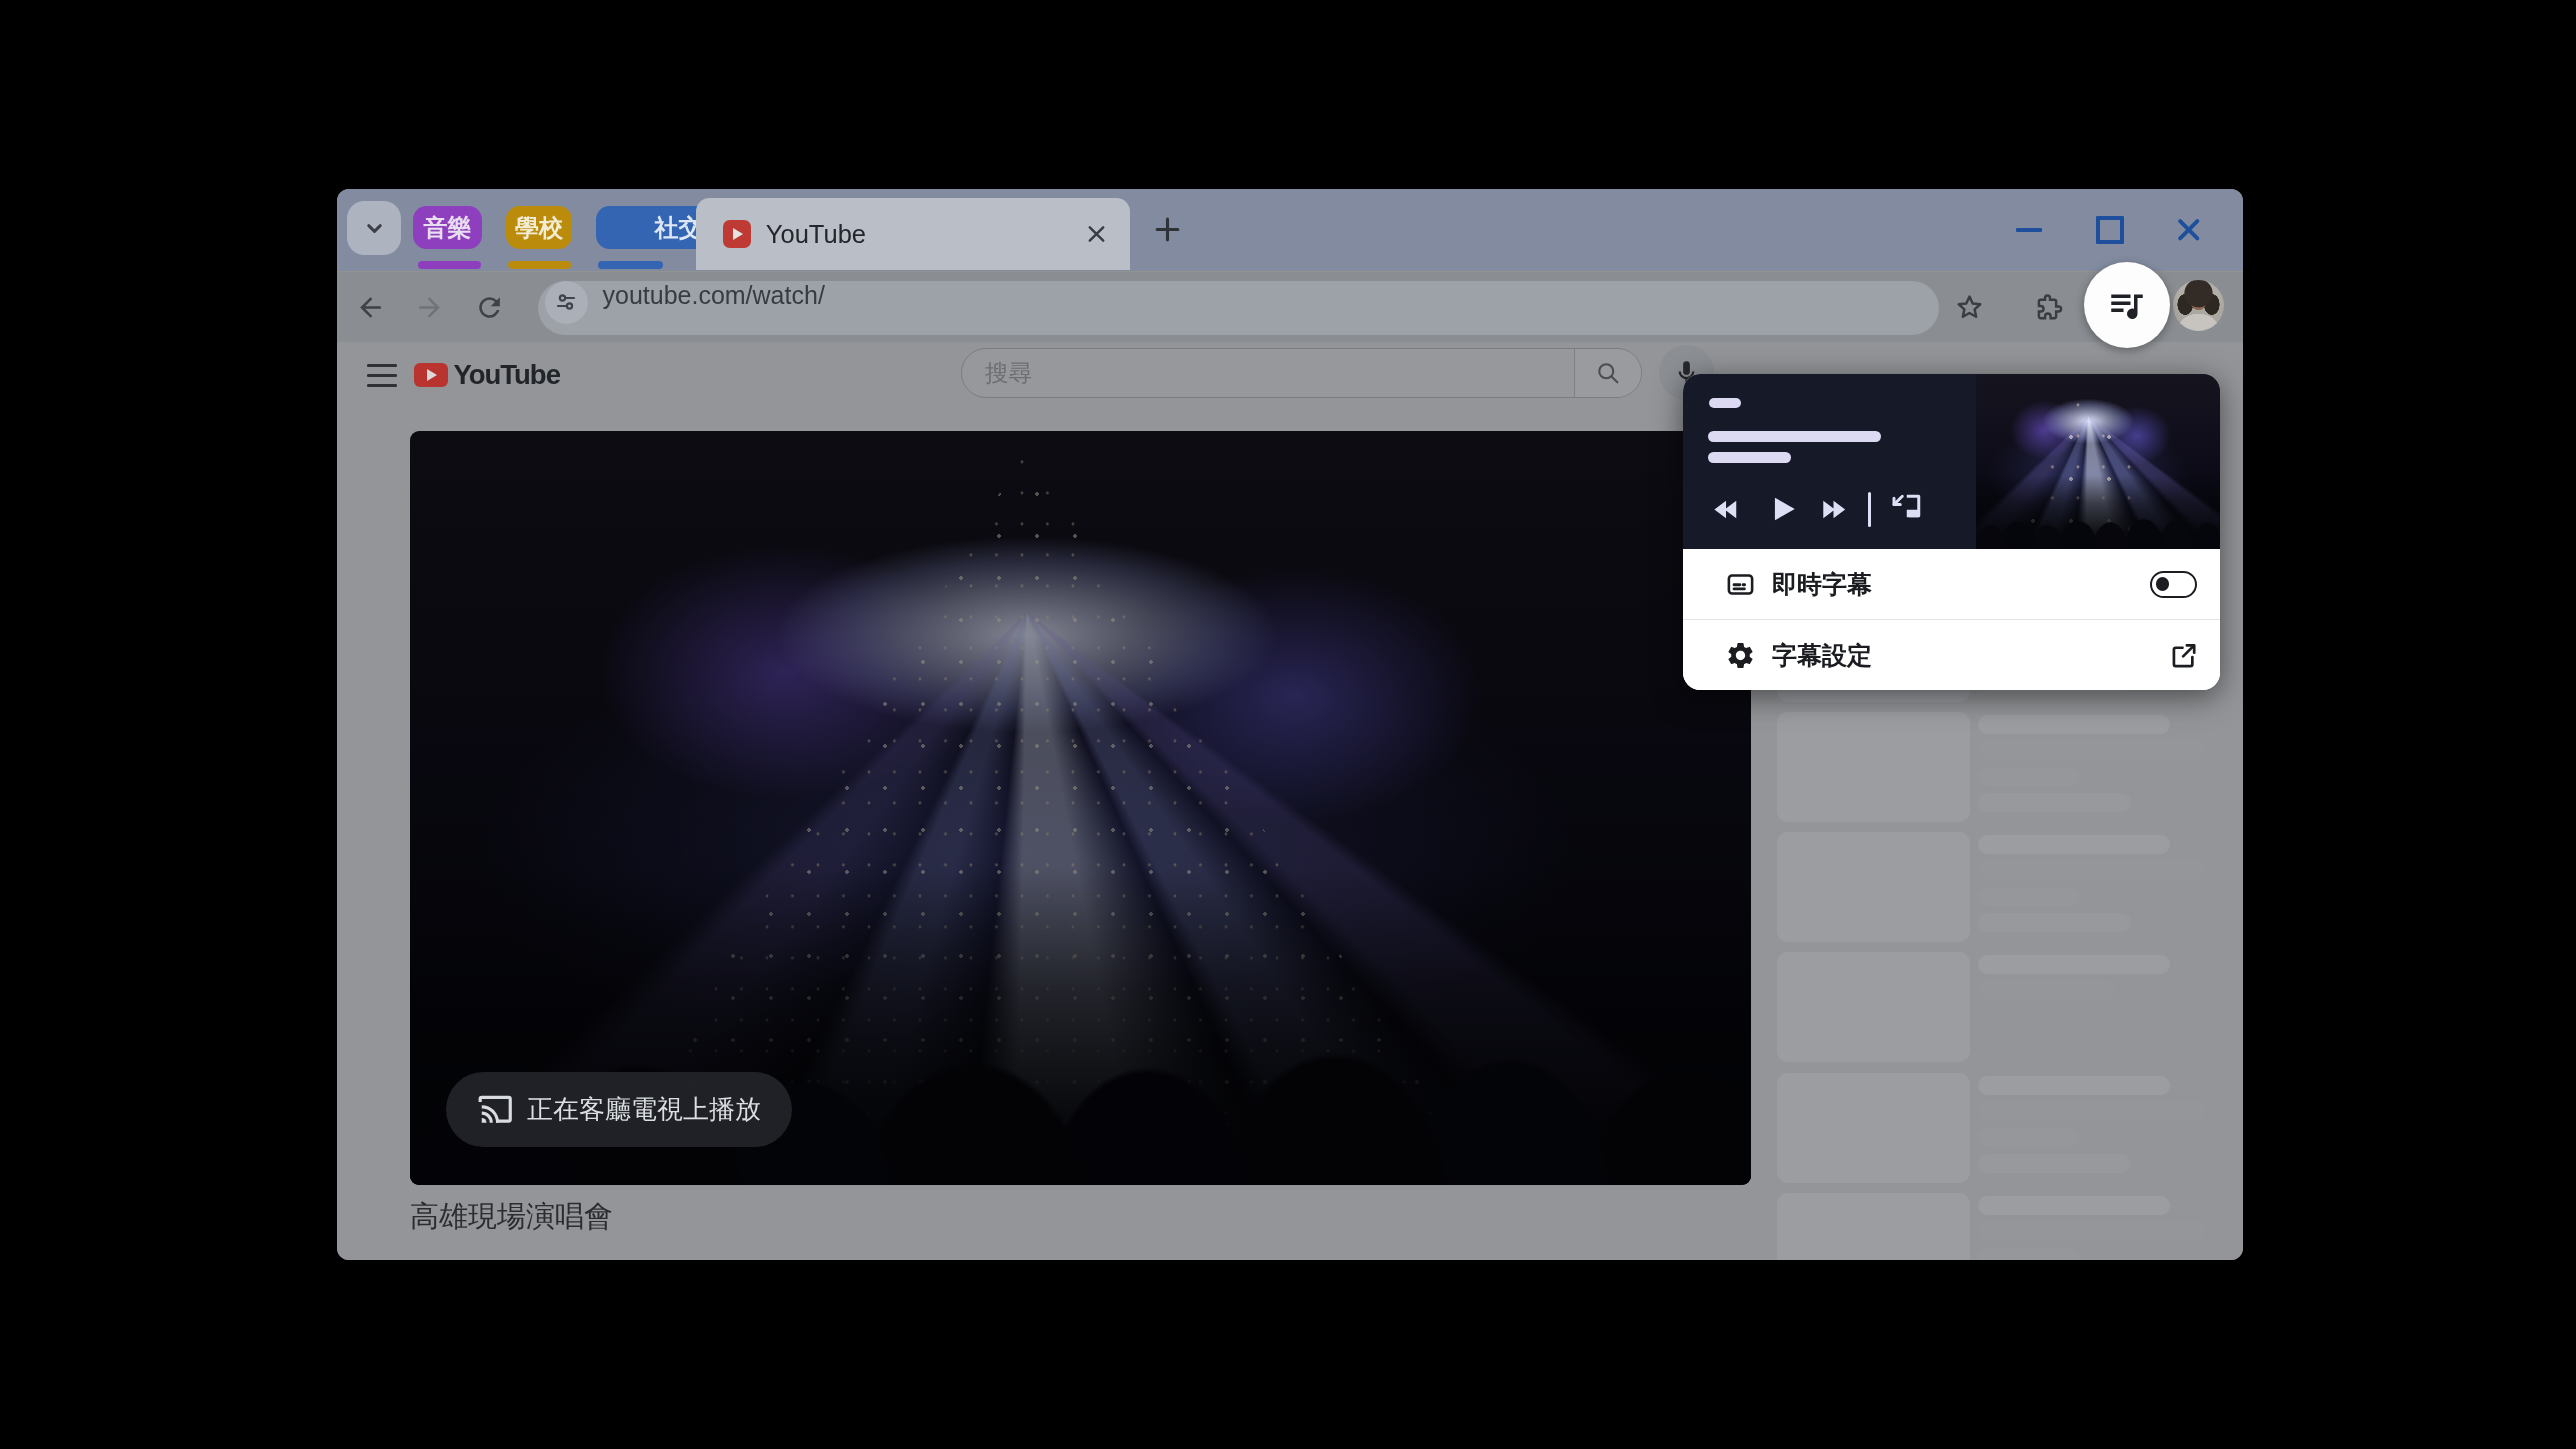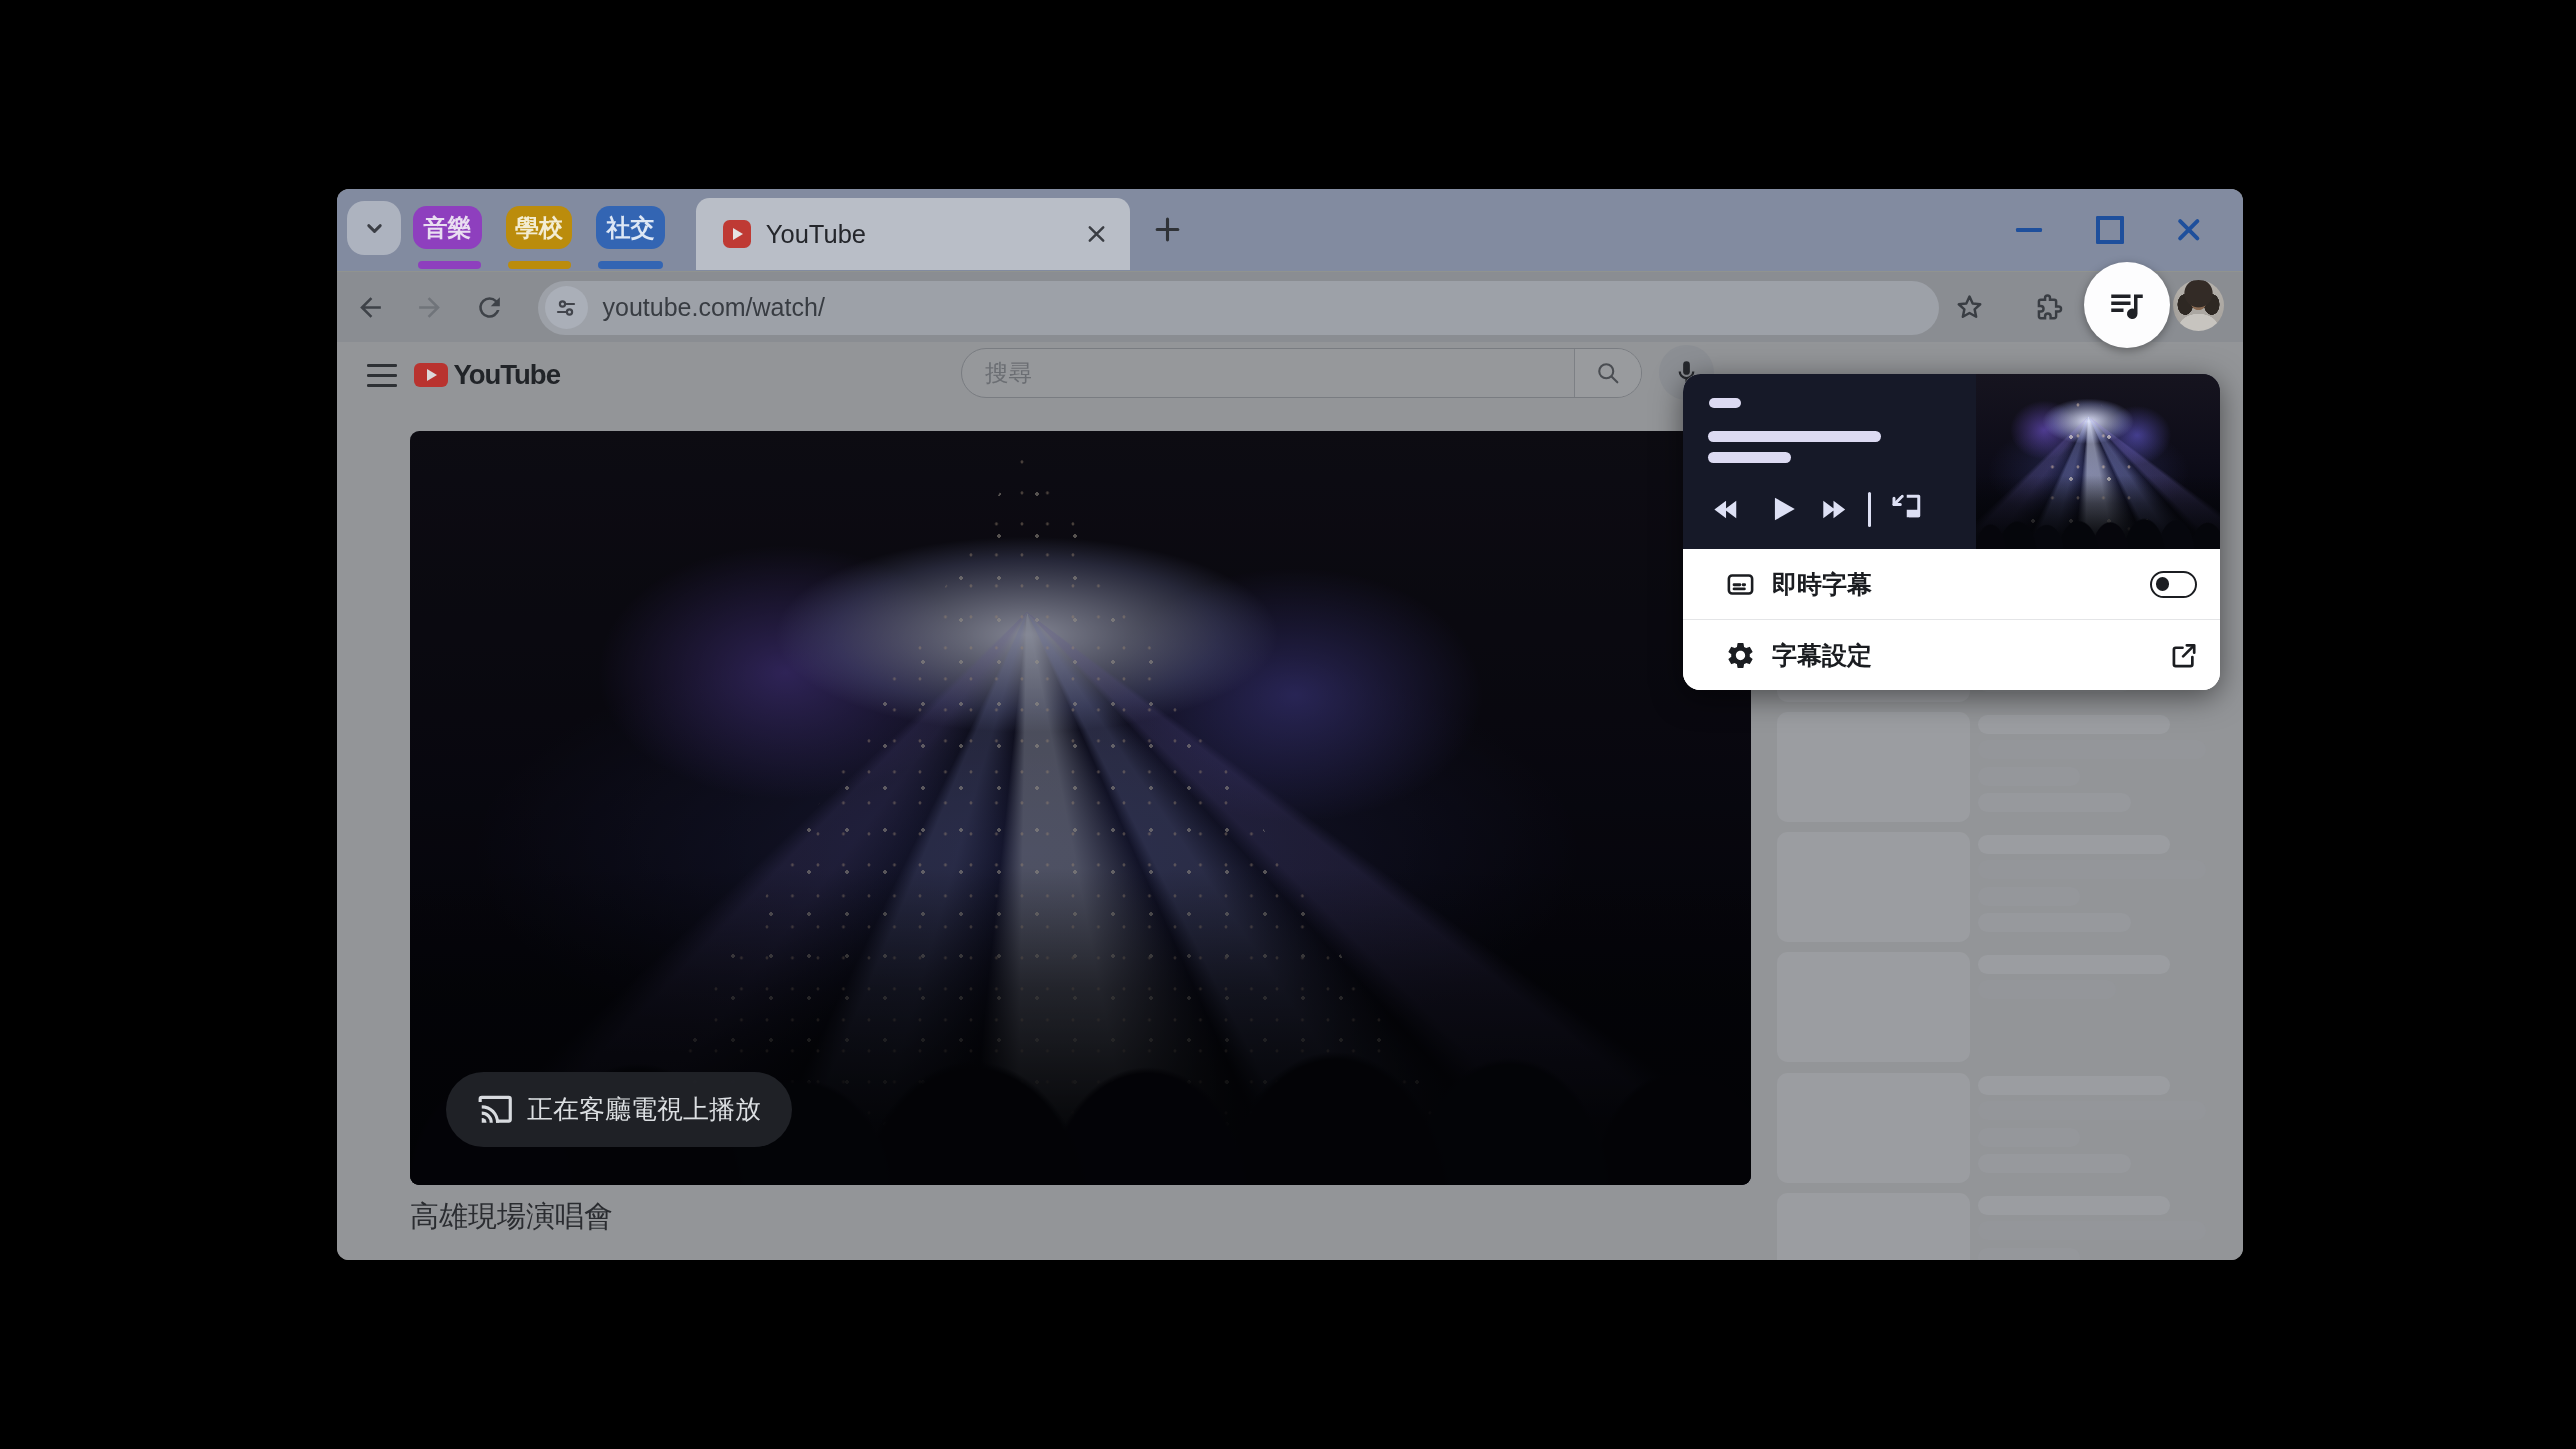--- a/index.html
+++ b/index.html
@@ -11,21 +11,21 @@
     border-radius:12px;overflow:hidden;background:#939598;}
 
   
   #tabstrip{position:absolute;left:0;top:0;width:100%;height:82px;background:#828ba0;}
   #caret-btn{position:absolute;left:10px;top:12px;width:54px;height:54px;border-radius:17.4px;
     background:#adb3bf;display:flex;align-items:center;justify-content:center;color:#3b3e45;}
   .chip{position:absolute;top:17.4px;height:43px;border-radius:13.4px;display:flex;align-items:center;
     justify-content:center;font-size:24px;font-weight:bold;}
   #chip-music{left:76px;width:69px;background:#8e3fbe;color:#e9def1;}
   #chip-school{left:169px;width:66px;background:#bb8c0c;color:#f3ecd2;}
-  #chip-social{left:259px;width:69px;background:#3365b3;color:#dde7f5;}
+  #chip-social{left:259px;width:69px;background:#3365b3;color:#dde7f5;padding-left:48px;}
   .chip-bar{position:absolute;top:72px;height:8px;border-radius:4px;}
   #bar-music{left:81px;width:63px;background:#8e3fbe;}
   #bar-school{left:171px;width:63px;background:#bb8c0c;}
   #bar-social{left:261px;width:65px;background:#3365b3;}
   #active-tab{position:absolute;left:359px;top:9.4px;width:434px;height:72px;background:#b9bec7;
     border-radius:13.4px 13.4px 0 0;display:flex;align-items:center;}
   #tab-favicon{width:28px;height:28px;border-radius:6.7px;background:#bf3a34;margin-left:27px;
     display:flex;align-items:center;justify-content:center;flex:0 0 auto;}
   #tab-favicon .tri{width:0;height:0;border-left:10.7px solid #e6e3e4;border-top:6.7px solid transparent;
     border-bottom:6.7px solid transparent;margin-left:2.7px;}
@@ -38,21 +38,21 @@
   #win-min{left:1662px;} #win-max{left:1743px;} #win-close{left:1822px;}
   #win-min .glyph{width:25.5px;height:4px;background:#1e4f9c;border-radius:1.3px;}
   #win-max .glyph{width:20px;height:20px;border:4px solid #1e4f9c;border-radius:1.3px;}
 
   
   #toolbar{position:absolute;left:0;top:82px;width:100%;height:71px;background:#8a8d92;
     border-top:1.3px solid #90938f;}
   .tb-icon{position:absolute;top:0;height:71px;width:59px;display:flex;align-items:center;justify-content:center;}
   #btn-back{left:4px;color:#3e4248;} #btn-forward{left:63px;color:#70747a;} #btn-reload{left:123px;color:#3e4248;}
   #omnibox{position:absolute;left:201px;top:8.7px;width:1401px;height:54px;border-radius:27px;background:#9da1a8;
-    display:flex;align-items:center;}
+    display:flex;}
   #site-ctl{width:43px;height:43px;border-radius:21.5px;background:#aaafb8;margin-left:6.7px;display:flex;
     align-items:center;justify-content:center;color:#41444b;flex:0 0 auto;}
   #url-text{margin-left:14.8px;font-size:25px;color:#383c42;}
   #btn-bookmark{left:1603px;color:#393d43;} #btn-extensions{left:1682px;color:#393d43;}
   #media-btn{position:absolute;left:1747px;top:73px;width:86px;height:86px;border-radius:50%;
     background:#fdfdfe;box-shadow:0 2.7px 9.4px rgba(0,0,0,.35);display:flex;align-items:center;
     justify-content:center;color:#1f2126;z-index:40;}
   #avatar{position:absolute;left:1836px;top:91px;width:51px;height:51px;border-radius:50%;overflow:hidden;
     background:
       radial-gradient(circle at 50% 26%, #332b26 0 30%, transparent 32%),

